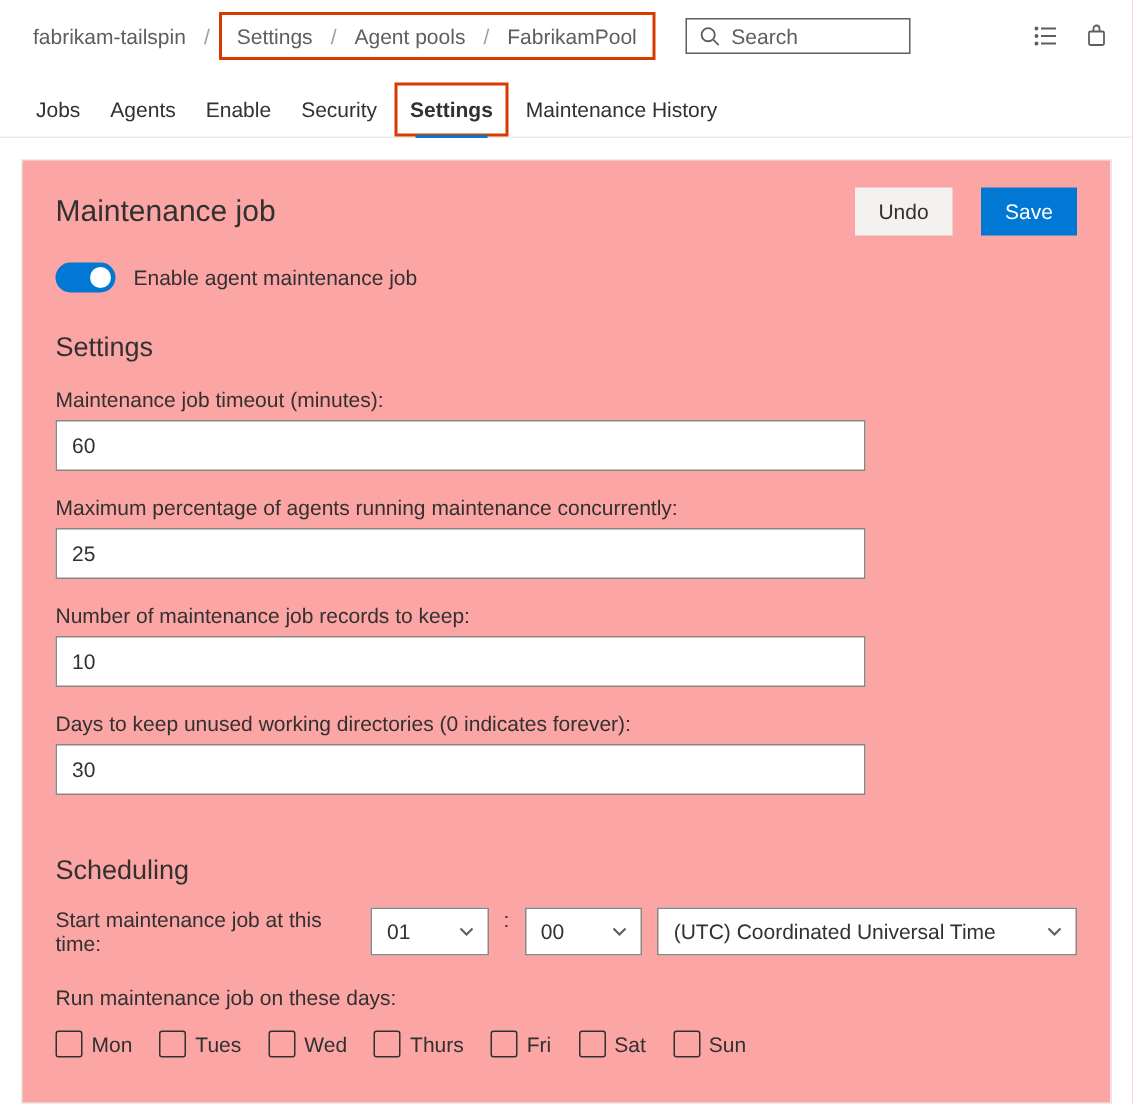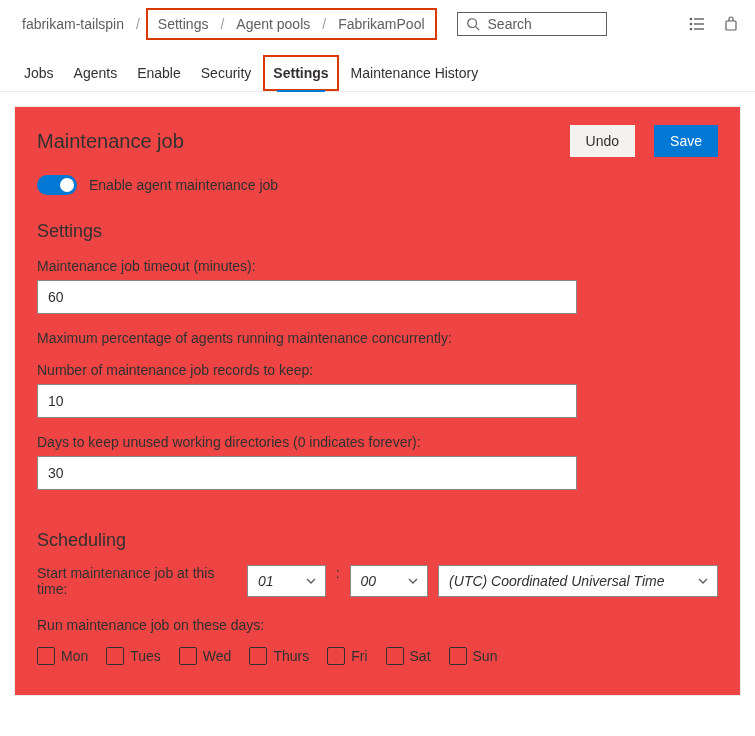--- a/index.html
+++ b/index.html
@@ -89,21 +89,21 @@
   .tab.active::after {
     content: "";
     position: absolute;
     left: 12px; right: 12px; bottom: -3px;
     height: 2px;
     background: #0078d4;
   }
   .panel {
     margin: 14px;
     border: 1px solid #edebe9;
-    background: #ef4444;
+    background: #fca5a5;
     padding: 18px 22px 30px 22px;
   }
   .panel-header {
     display: flex;
     align-items: center;
     justify-content: space-between;
   }
   .panel-title {
     font-size: 20px;
     font-weight: 400;
@@ -173,21 +173,20 @@
   .select {
     display: inline-flex;
     align-items: center;
     justify-content: space-between;
     border: 1px solid #8a8886;
     height: 32px;
     padding: 0 8px 0 10px;
     cursor: pointer;
     gap: 10px;
     background: #fff;
-    font-style: italic;
   }
   .select.small { width: 82px; }
   .select.wide { width: 295px; }
   .chev { color: #605e5c; }
   .days-row {
     display: flex;
     gap: 18px;
     margin-top: 14px;
     align-items: center;
   }
@@ -272,20 +271,21 @@
     <div class="toggle"></div>
     <span>Enable agent maintenance job</span>
   </div>
 
   <div class="section-title">Settings</div>
 
   <div class="field-label">Maintenance job timeout (minutes):</div>
   <input class="text-input" type="text" value="60" style="">
 
   <div class="field-label">Maximum percentage of agents running maintenance concurrently:</div>
+  <input class="text-input" type="text" value="25" style="">
 
   <div class="field-label">Number of maintenance job records to keep:</div>
   <input class="text-input" type="text" value="10" style="">
 
   <div class="field-label">Days to keep unused working directories (0 indicates forever):</div>
   <input class="text-input" type="text" value="30" style="">
 
   <div class="section-title" style="margin-top:40px">Scheduling</div>
 
   <div class="sched-row">

